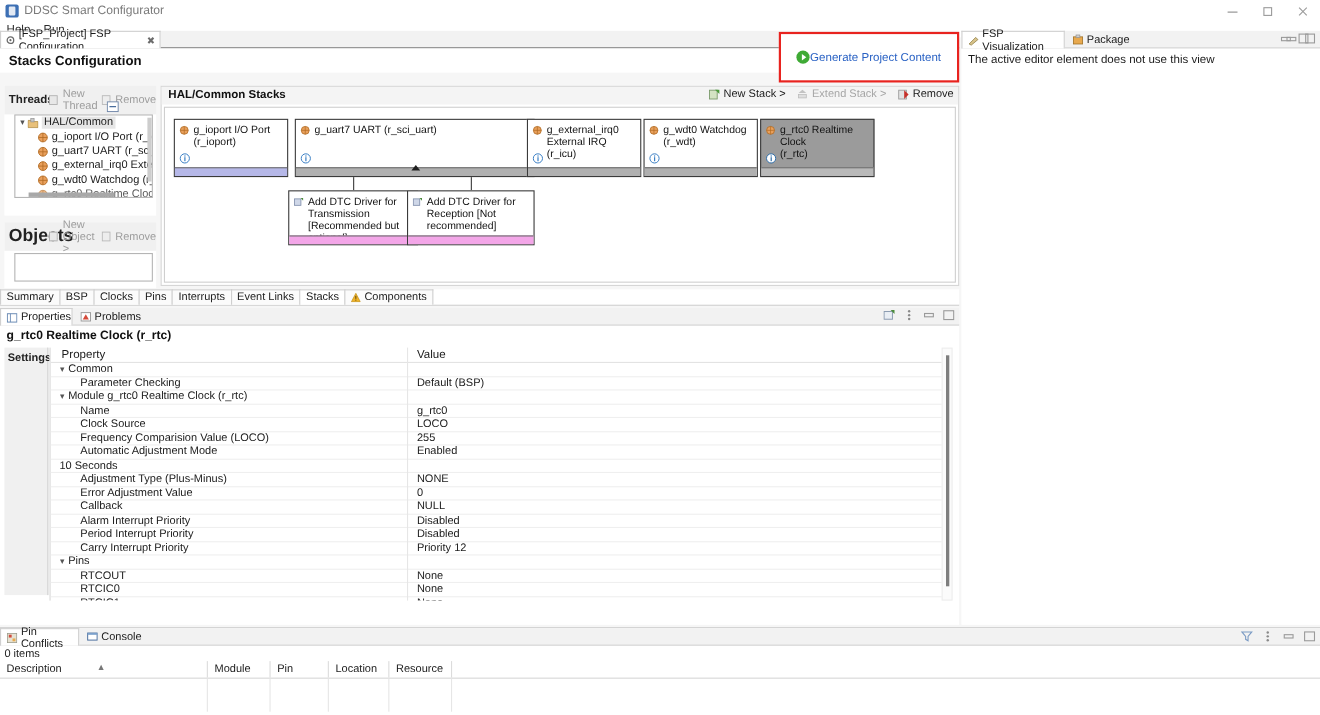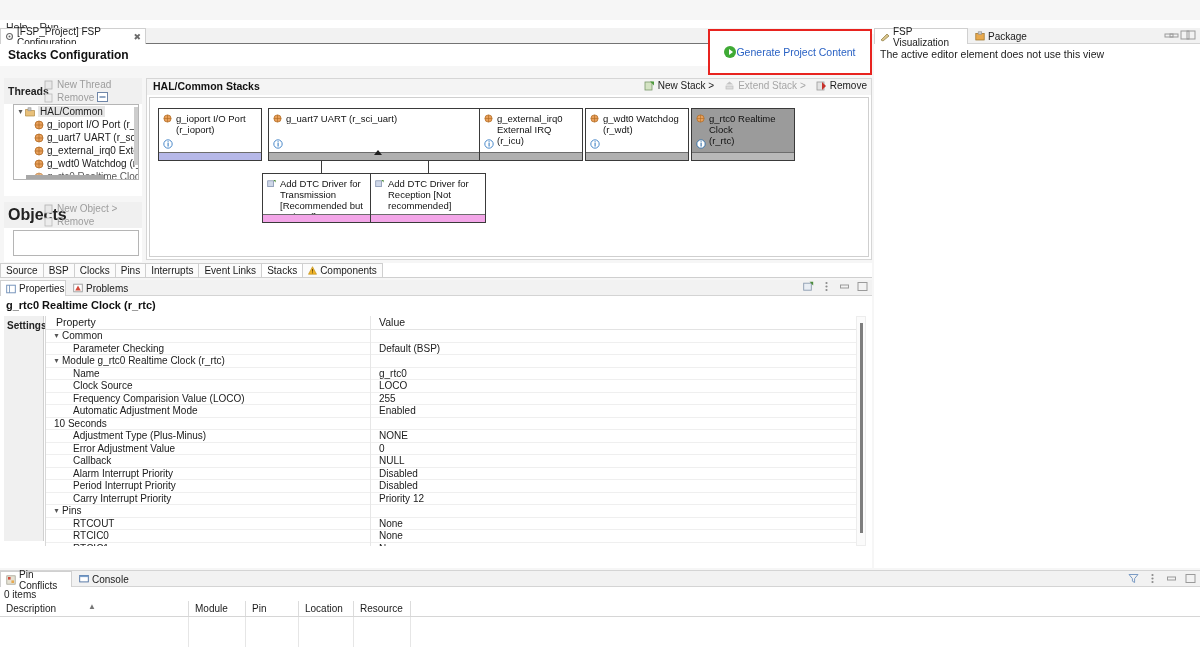--- a/index.html
+++ b/index.html
@@ -87,21 +87,21 @@
   
   .threads-panel {
     position:absolute; left:4px; top:78px; width:138px; height:118px;
     background:#ffffff;
   }
   .threads-toolbar {
     position:absolute; left:0; top:0; width:138px; height:26px; background:#f0f0f0;
     display:flex; align-items:center;
   }
   .threads-label { font-weight:bold; font-size:10.5px; color:#222; padding-left:4px; width:40px; }
-  .tb-actions { display:flex; flex-direction:column; justify-content:center; }
+  .tb-actions { display:flex; justify-content:center; }
   .tb-act { display:flex; align-items:center; font-size:10px; color:#9d9d9d; height:13px; }
   .tb-act .mini-ico { width:10px; height:10px; margin-right:3px; flex:none; }
   .collapse-ico { position:absolute; right:34px; top:14px; width:11px; height:10px; }
 
   .tree-box {
     position:absolute; left:9px; top:26px; width:126px; height:76px;
     border:1px solid #b5b5b5; background:#ffffff; overflow:hidden;
   }
   .tree-row { display:flex; align-items:center; height:13px; padding-left:2px; font-size:10px; white-space:nowrap; }
   .tree-row .twisty { width:9px; color:#555; font-size:8px; display:flex; align-items:center; justify-content:center; flex:none;}
@@ -225,20 +225,42 @@
   .bv-empty-row { display:flex; height:30px; }
   .bv-td { border-right:1px solid #e6e6e6; }
 
   .svgico { display:block; }
 </style>
 </head>
 <body>
 
 <div id="app">
 
+  <div class="titlebar">
+    <div class="app-icon"></div>
+    <div class="title">DDSC Smart Configurator</div>
+    <div class="win-btns">
+      <div class="win-btn">
+        <svg class="svgico" width="11" height="11" viewBox="0 0 11 11">
+            <line x1="1" y1="6" x2="10" y2="6" stroke="#9a9a9a" stroke-width="1"></line>
+          </svg>
+      </div>
+      <div class="win-btn">
+        <svg class="svgico" width="11" height="11" viewBox="0 0 11 11">
+            <rect x="2" y="2" width="7" height="7" fill="none" stroke="#9a9a9a" stroke-width="1"></rect>
+          </svg>
+      </div>
+      <div class="win-btn">
+        <svg class="svgico" width="11" height="11" viewBox="0 0 11 11">
+            <line x1="2" y1="2" x2="9" y2="9" stroke="#9a9a9a" stroke-width="1"></line>
+            <line x1="9" y1="2" x2="2" y2="9" stroke="#9a9a9a" stroke-width="1"></line>
+          </svg>
+      </div>
+    </div>
+  </div>
 
   <div class="menubar">
     <div class="menu-item">Help</div>
     <div class="menu-item">Run</div>
   </div>
 
   <div class="editor-tabrow">
     <div class="editor-tab" style="width:146px;">
       <svg class="tab-gear" viewBox="0 0 10 10">
         <circle cx="5" cy="5" r="3.3" fill="none" stroke="#6b6b6b" stroke-width="1.3"></circle>
@@ -529,21 +551,21 @@
           <rect x="5" y="4.3" width="1.2" height="4" fill="#2f6da8"></rect>
           <rect x="5" y="2.5" width="1.2" height="1.2" fill="#2f6da8"></rect>
         </svg>
         <div class="mod-foot"></div>
       </div>
 
     </div>
   </div>
 
   <div class="config-tabs">
-    <div class="cfg-tab">Source</div>
+    <div class="cfg-tab">Summary</div>
     <div class="cfg-tab">BSP</div>
     <div class="cfg-tab">Clocks</div>
     <div class="cfg-tab">Pins</div>
     <div class="cfg-tab">Interrupts</div>
     <div class="cfg-tab">Event Links</div>
     <div class="cfg-tab active">Stacks</div>
     <div class="cfg-tab">
       <svg class="warn-ico" viewBox="0 0 10 10">
         <path d="M5 0.7 L9.5 9.2 H0.5 Z" fill="#f0b429" stroke="#b8860b" stroke-width=".6"></path>
         <rect x="4.5" y="3.3" width="1" height="3" fill="#5b4209"></rect>

